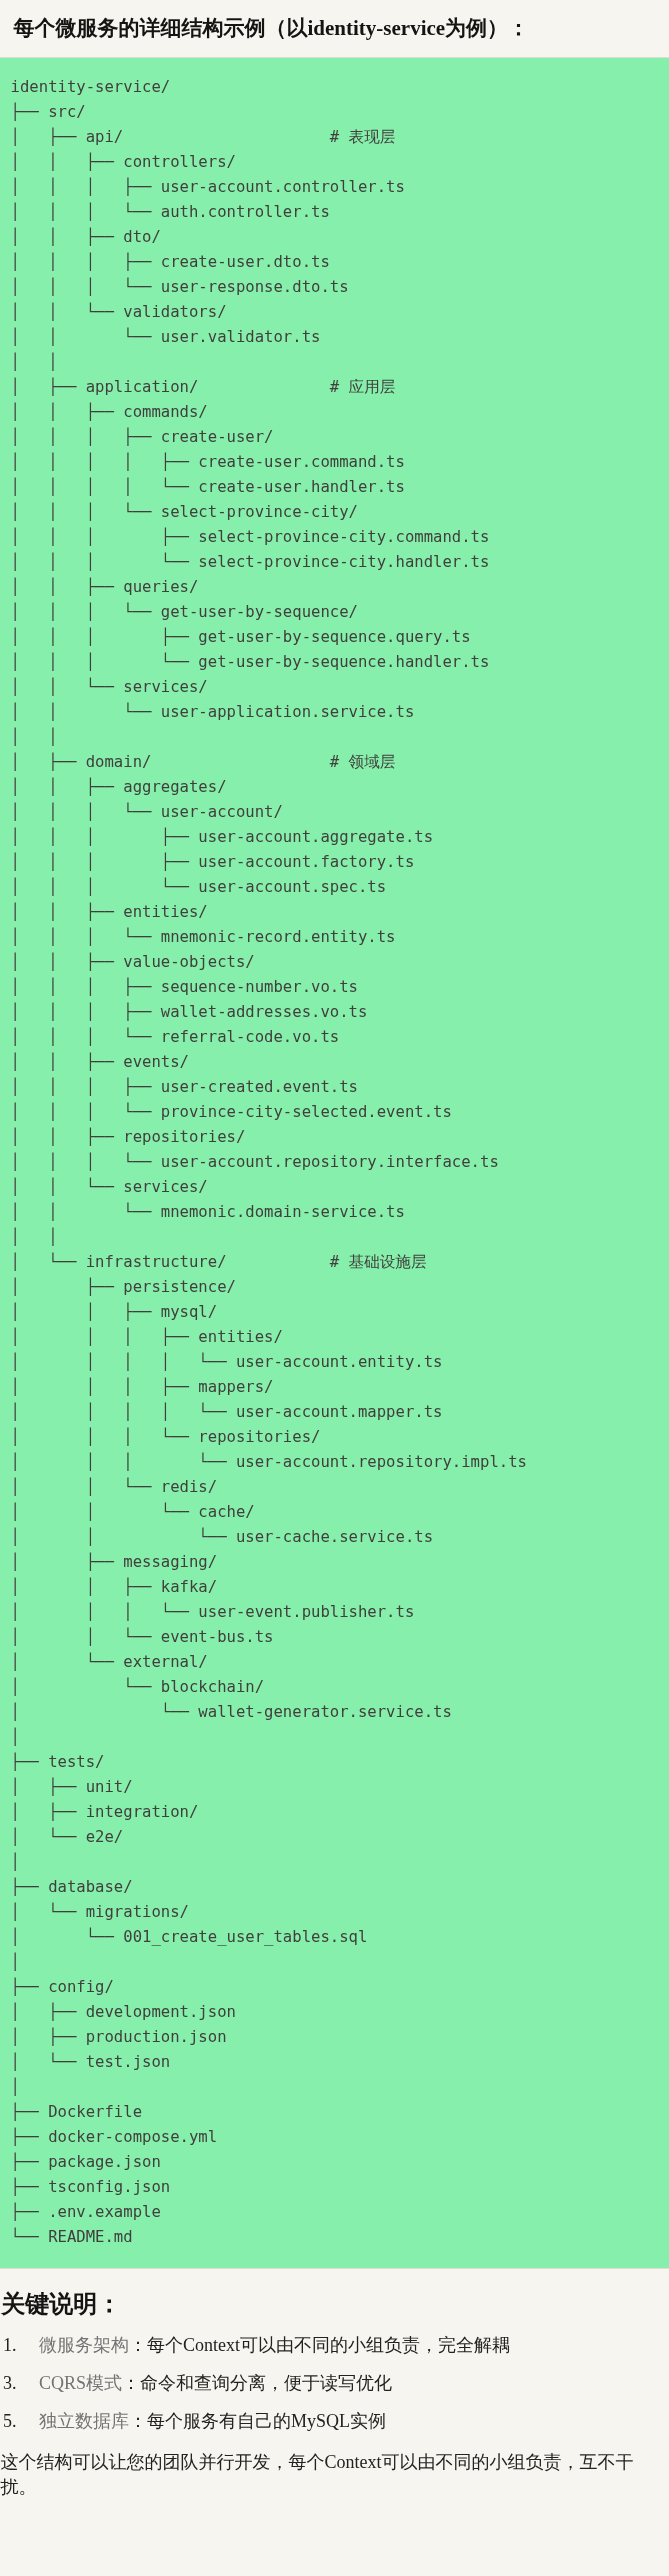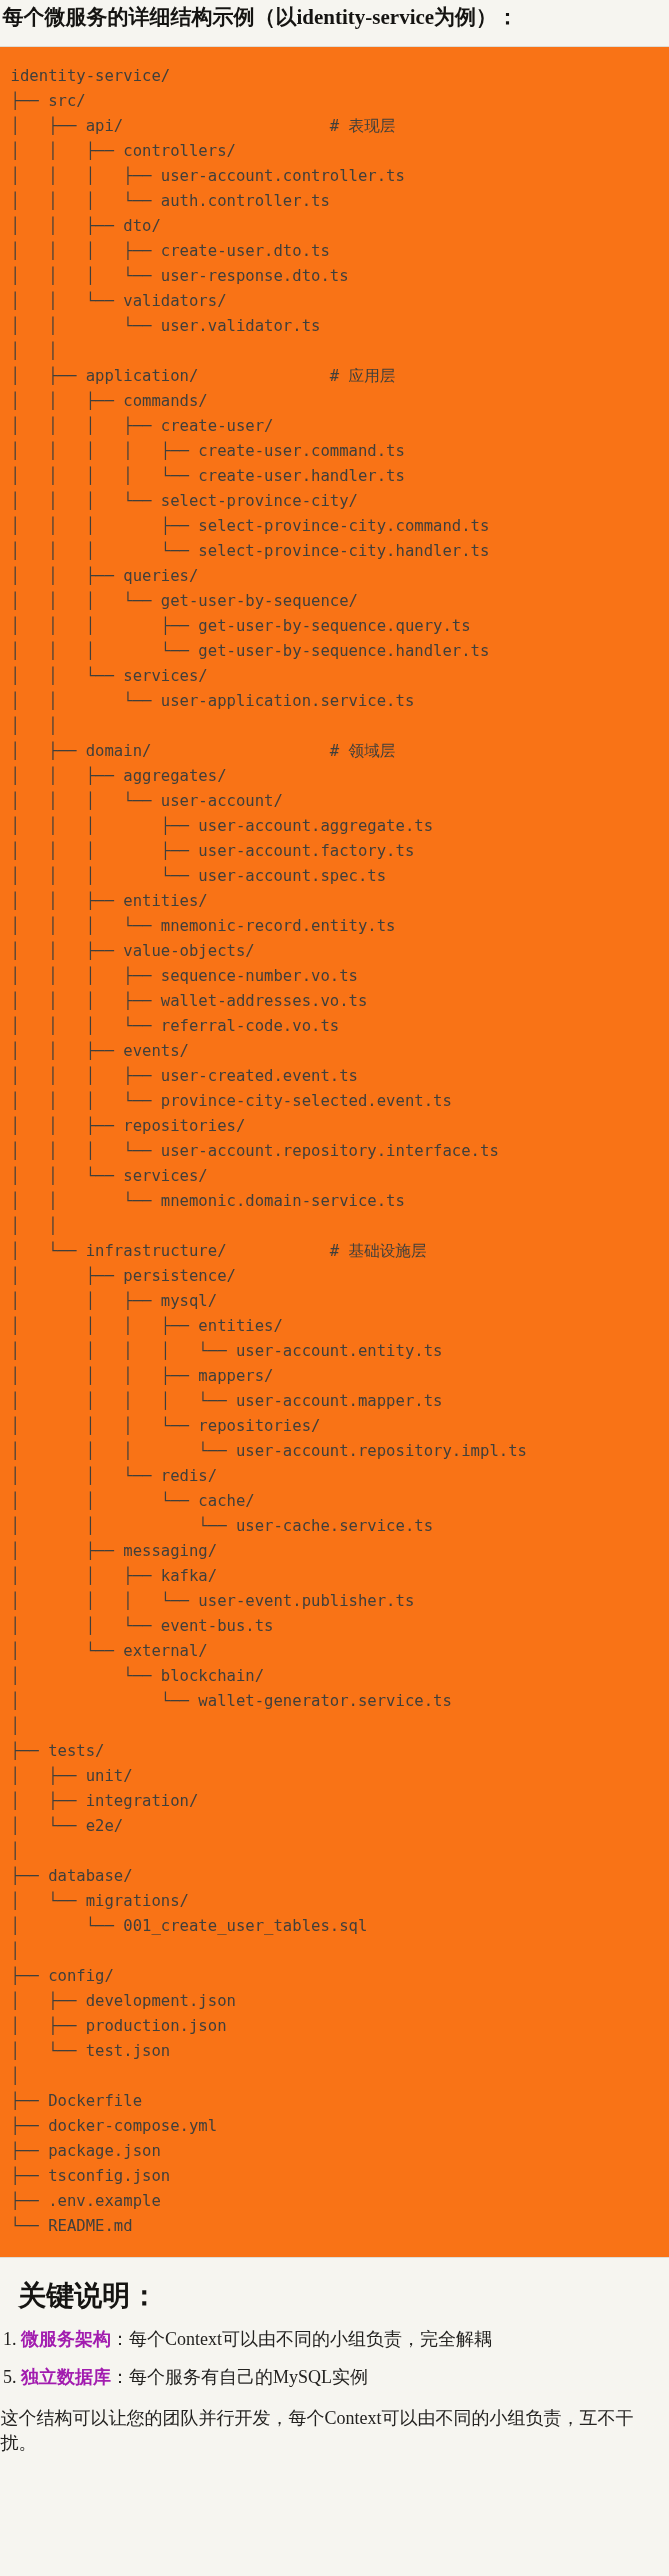--- a/index.html
+++ b/index.html
@@ -6,63 +6,62 @@
   body {
     width: 669px;
     background: #f6f5f0;
     color: #232220;
     font-family: "Liberation Serif", "DejaVu Serif", serif;
     -webkit-font-smoothing: antialiased;
   }
   .page { width: 669px; min-height: 2576px; box-sizing: border-box; padding-bottom: 13.8px; }
 
   .page-title {
-    margin: 0;
+    margin: 11px;
     padding: 4.4px 5px 0 2.5px;
     font-size: 21px;
     line-height: 1.28;
     font-weight: 700;
     color: #151412;
   }
 
   .code-block {
     margin-top: 15px;
-    background: #f97316;
+    background: #86efac;
     border-top: 0.6px solid #dedcd5;
     border-bottom: 0.6px solid #dedcd5;
   }
   .code-block pre {
     margin: 0;
     padding: 16.3px 10px 18px 10.6px;
     font-family: "DejaVu Sans Mono", "Liberation Mono", monospace;
     font-size: 15.6px;
     line-height: 25px;
     color: #403f3b;
     white-space: pre;
     overflow: hidden;
   }
 
   .notes-heading {
     margin: 20.6px 0 12.5px 1.3px;
-    font-size: 28px;
+    font-size: 24px;
     line-height: 1.3;
     font-weight: 700;
     color: #151412;
-    padding-left: 17px;
   }
 
   .notes-list { margin: 0; padding: 0 0 0 3.1px; list-style: none; }
   .notes-item {
     margin: 0 0 13px 0;
     font-size: 18px;
     line-height: 25px;
     color: #232220;
   }
   .notes-item .num { margin-right: 4.4px; }
-  .notes-item .term { font-weight: 700; color: #a21caf; }
+  .notes-item .term { font-weight: 400; color: #737373; margin-left: 18px; }
 
   .closing-paragraph {
     margin: 16.3px 0 0 0.6px;
     font-size: 18px;
     line-height: 25px;
     color: #232220;
   }
 </style>
 </head>
 <body>
@@ -161,20 +160,23 @@
 └── README.md</pre>
   </div>
 
   <h2 class="notes-heading">关键说明：</h2>
 
   <div class="notes-list">
     <div class="notes-item">
       <span class="num">1.</span><span class="term">微服务架构</span><span class="sep">：</span><span class="txt">每个Context可以由不同的小组负责，完全解耦</span>
     </div>
     <div class="notes-item">
+      <span class="num">3.</span><span class="term">CQRS模式</span><span class="sep">：</span><span class="txt">命令和查询分离，便于读写优化</span>
+    </div>
+    <div class="notes-item">
       <span class="num">5.</span><span class="term">独立数据库</span><span class="sep">：</span><span class="txt">每个服务有自己的MySQL实例</span>
     </div>
   </div>
 
   <p class="closing-paragraph">这个结构可以让您的团队并行开发，每个Context可以由不同的小组负责，互不干扰。</p>
 
 </div>
 
 
 </body></html>

